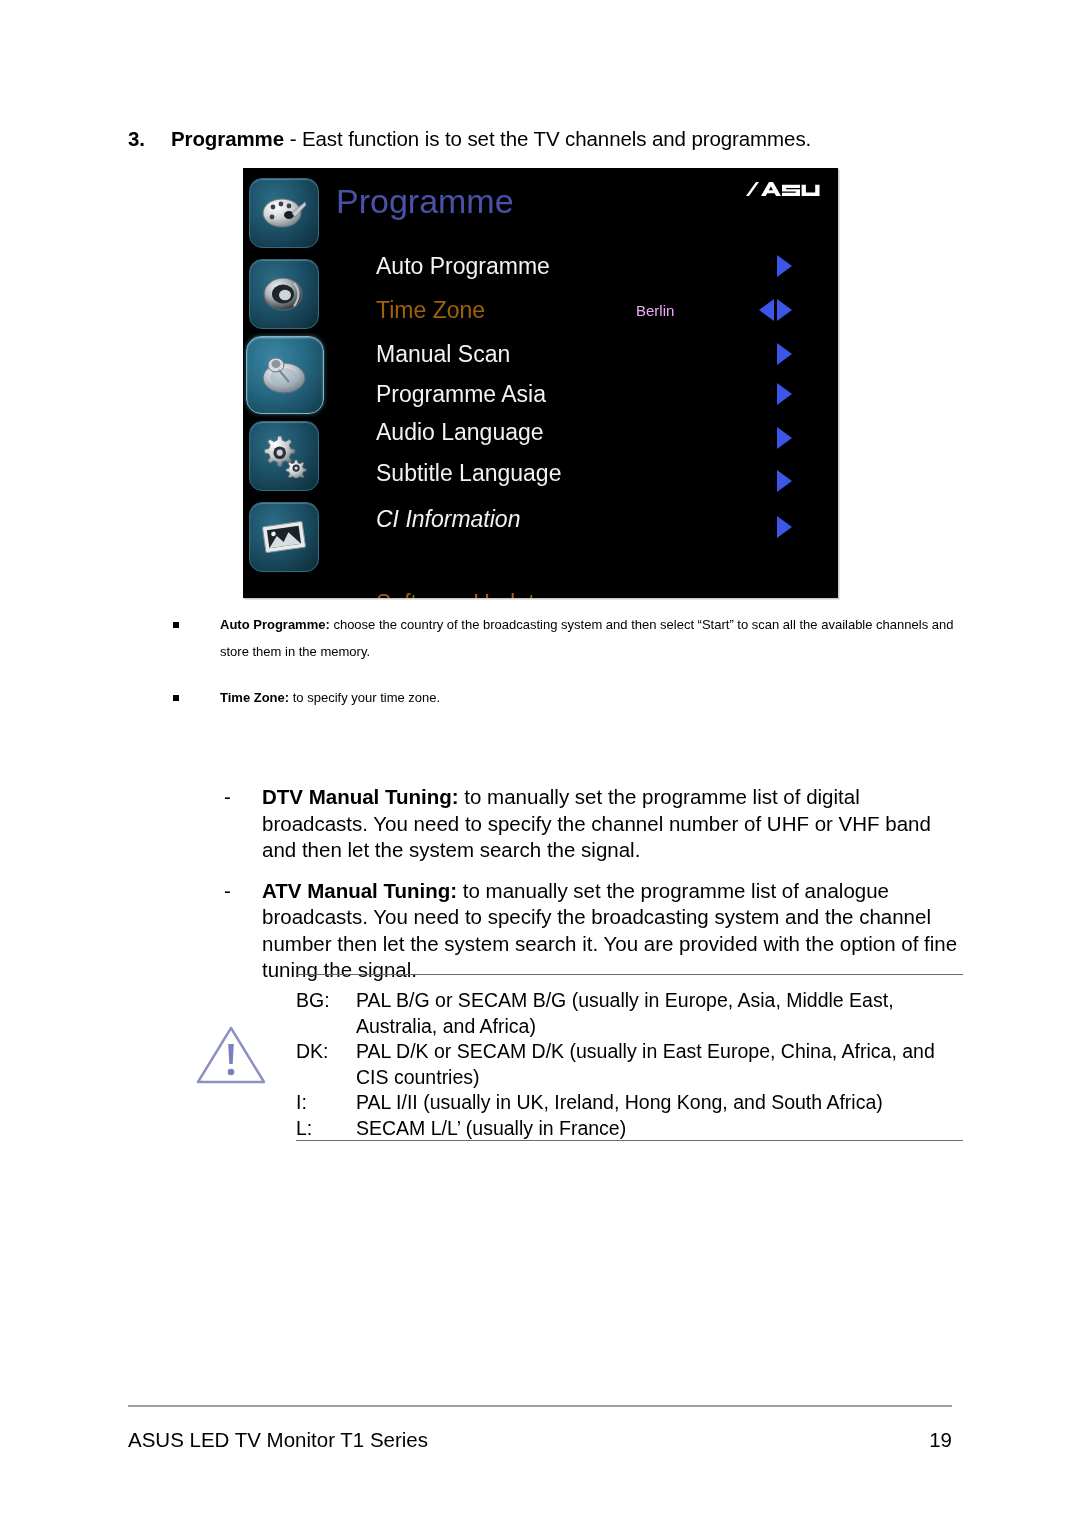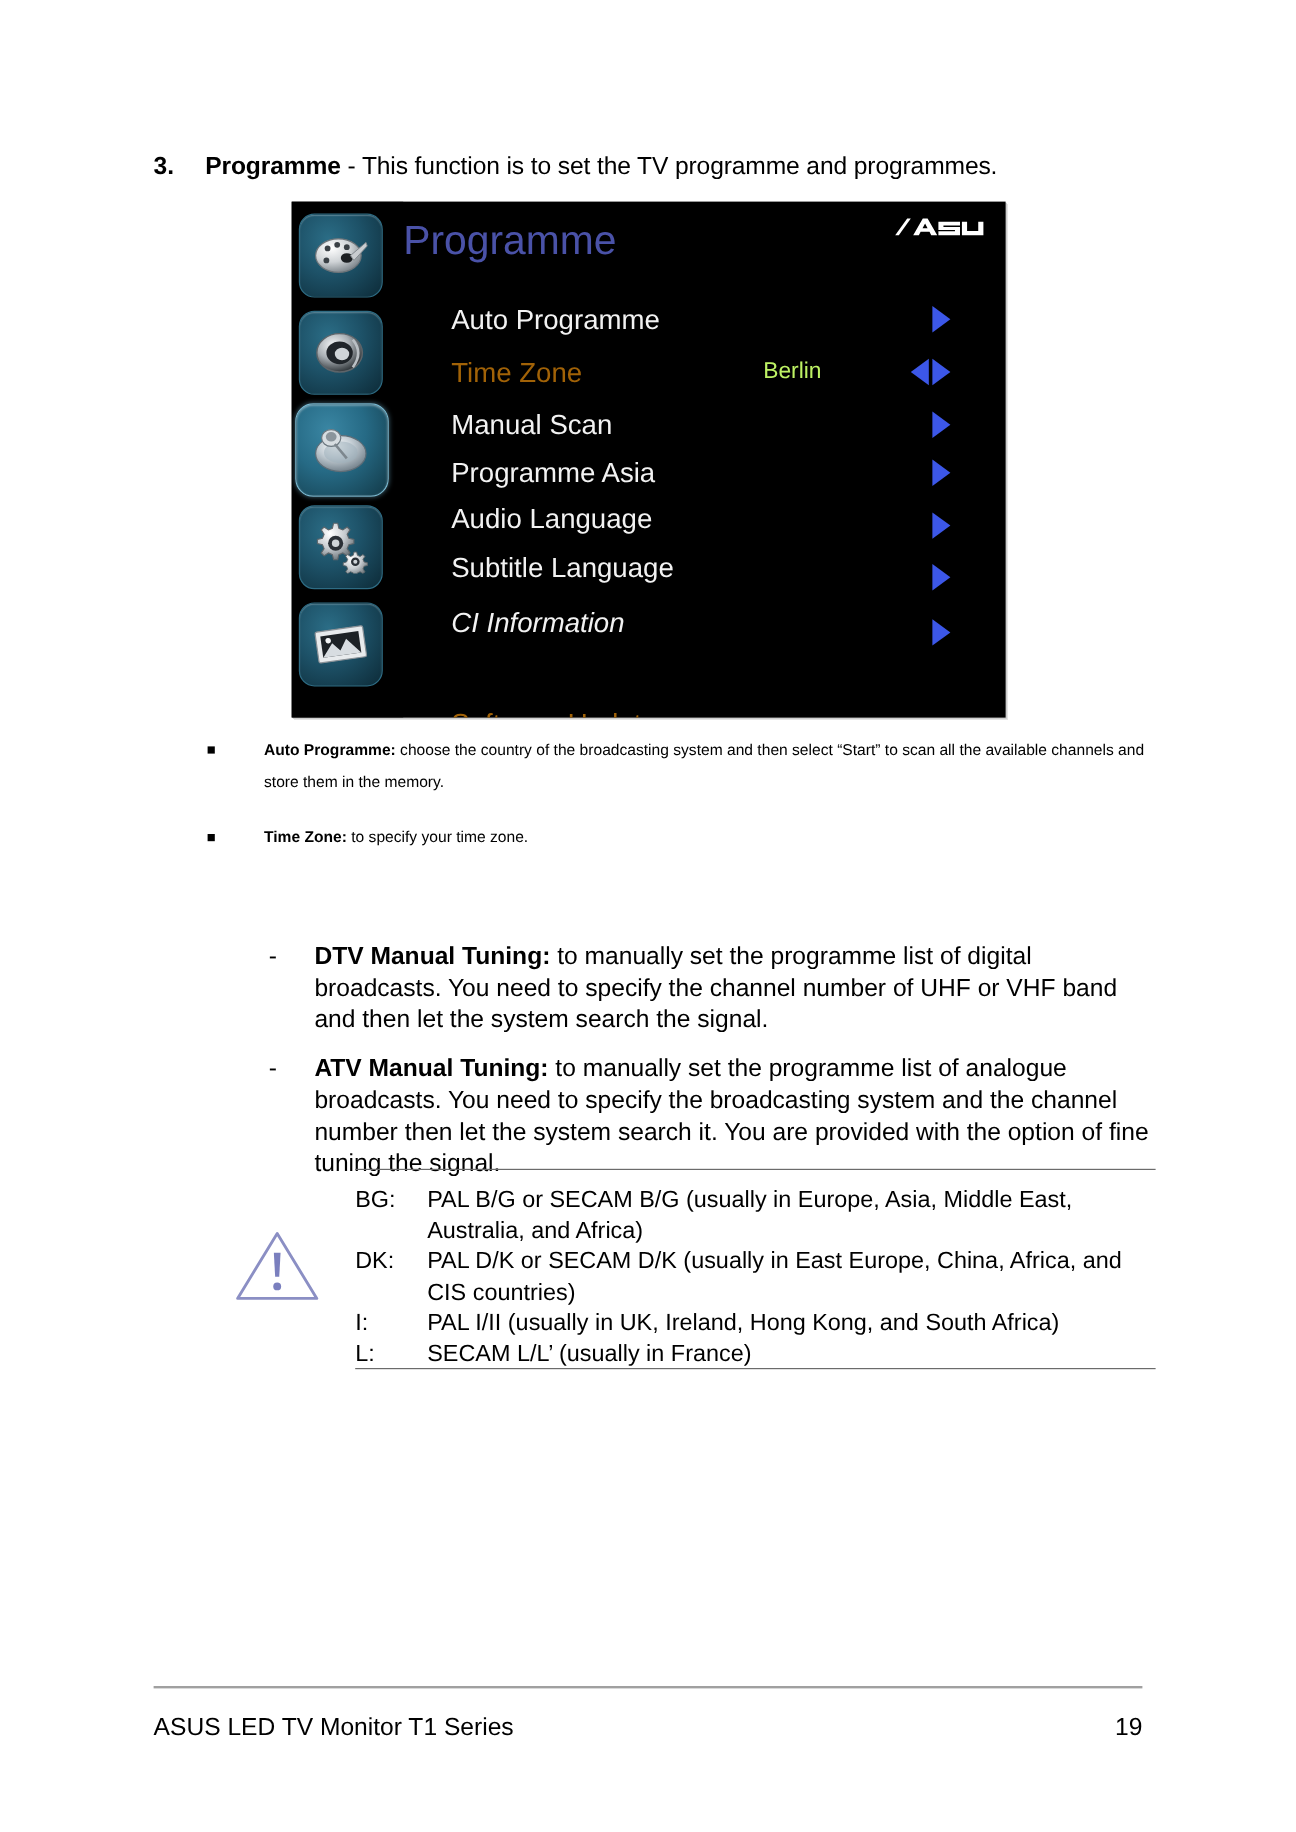--- a/index.html
+++ b/index.html
@@ -130,22 +130,22 @@
     position: absolute;
     left: 40px;
     font-size: 23px;
     color: #f2f2f2;
     white-space: nowrap;
   }
   .osd-row.hl .osd-label { color: #a16207; }
   .osd-value {
     position: absolute;
     left: 300px;
-    font-size: 19px;
-    color: #bef264;
+    font-size: 15px;
+    color: #f0abfc;
     white-space: nowrap;
   }
   .osd-arrows {
     position: absolute;
     right: 36px;
     top: 50%;
     transform: translateY(-50%);
     display: flex;
     align-items: center;
     gap: 3px;
@@ -272,21 +272,21 @@
     font-size: 20.5px;
   }
 </style>
 </head>
 <body>
 
 <div class="page">
 
   <div class="step-line">
     <span class="step-num">3.</span>
-    <span class="step-text"><span class="b">Programme</span><span> - This function is to set the TV programme and programmes.</span></span>
+    <span class="step-text"><span class="b">Programme</span><span> - East function is to set the TV channels and programmes.</span></span>
   </div>
 
   <div class="osd">
 
     <div class="osd-sidebar">
 
       <div class="osd-ico ico1">
         <span>
           <svg width="46" height="40" viewBox="0 0 46 40">
             <defs>

